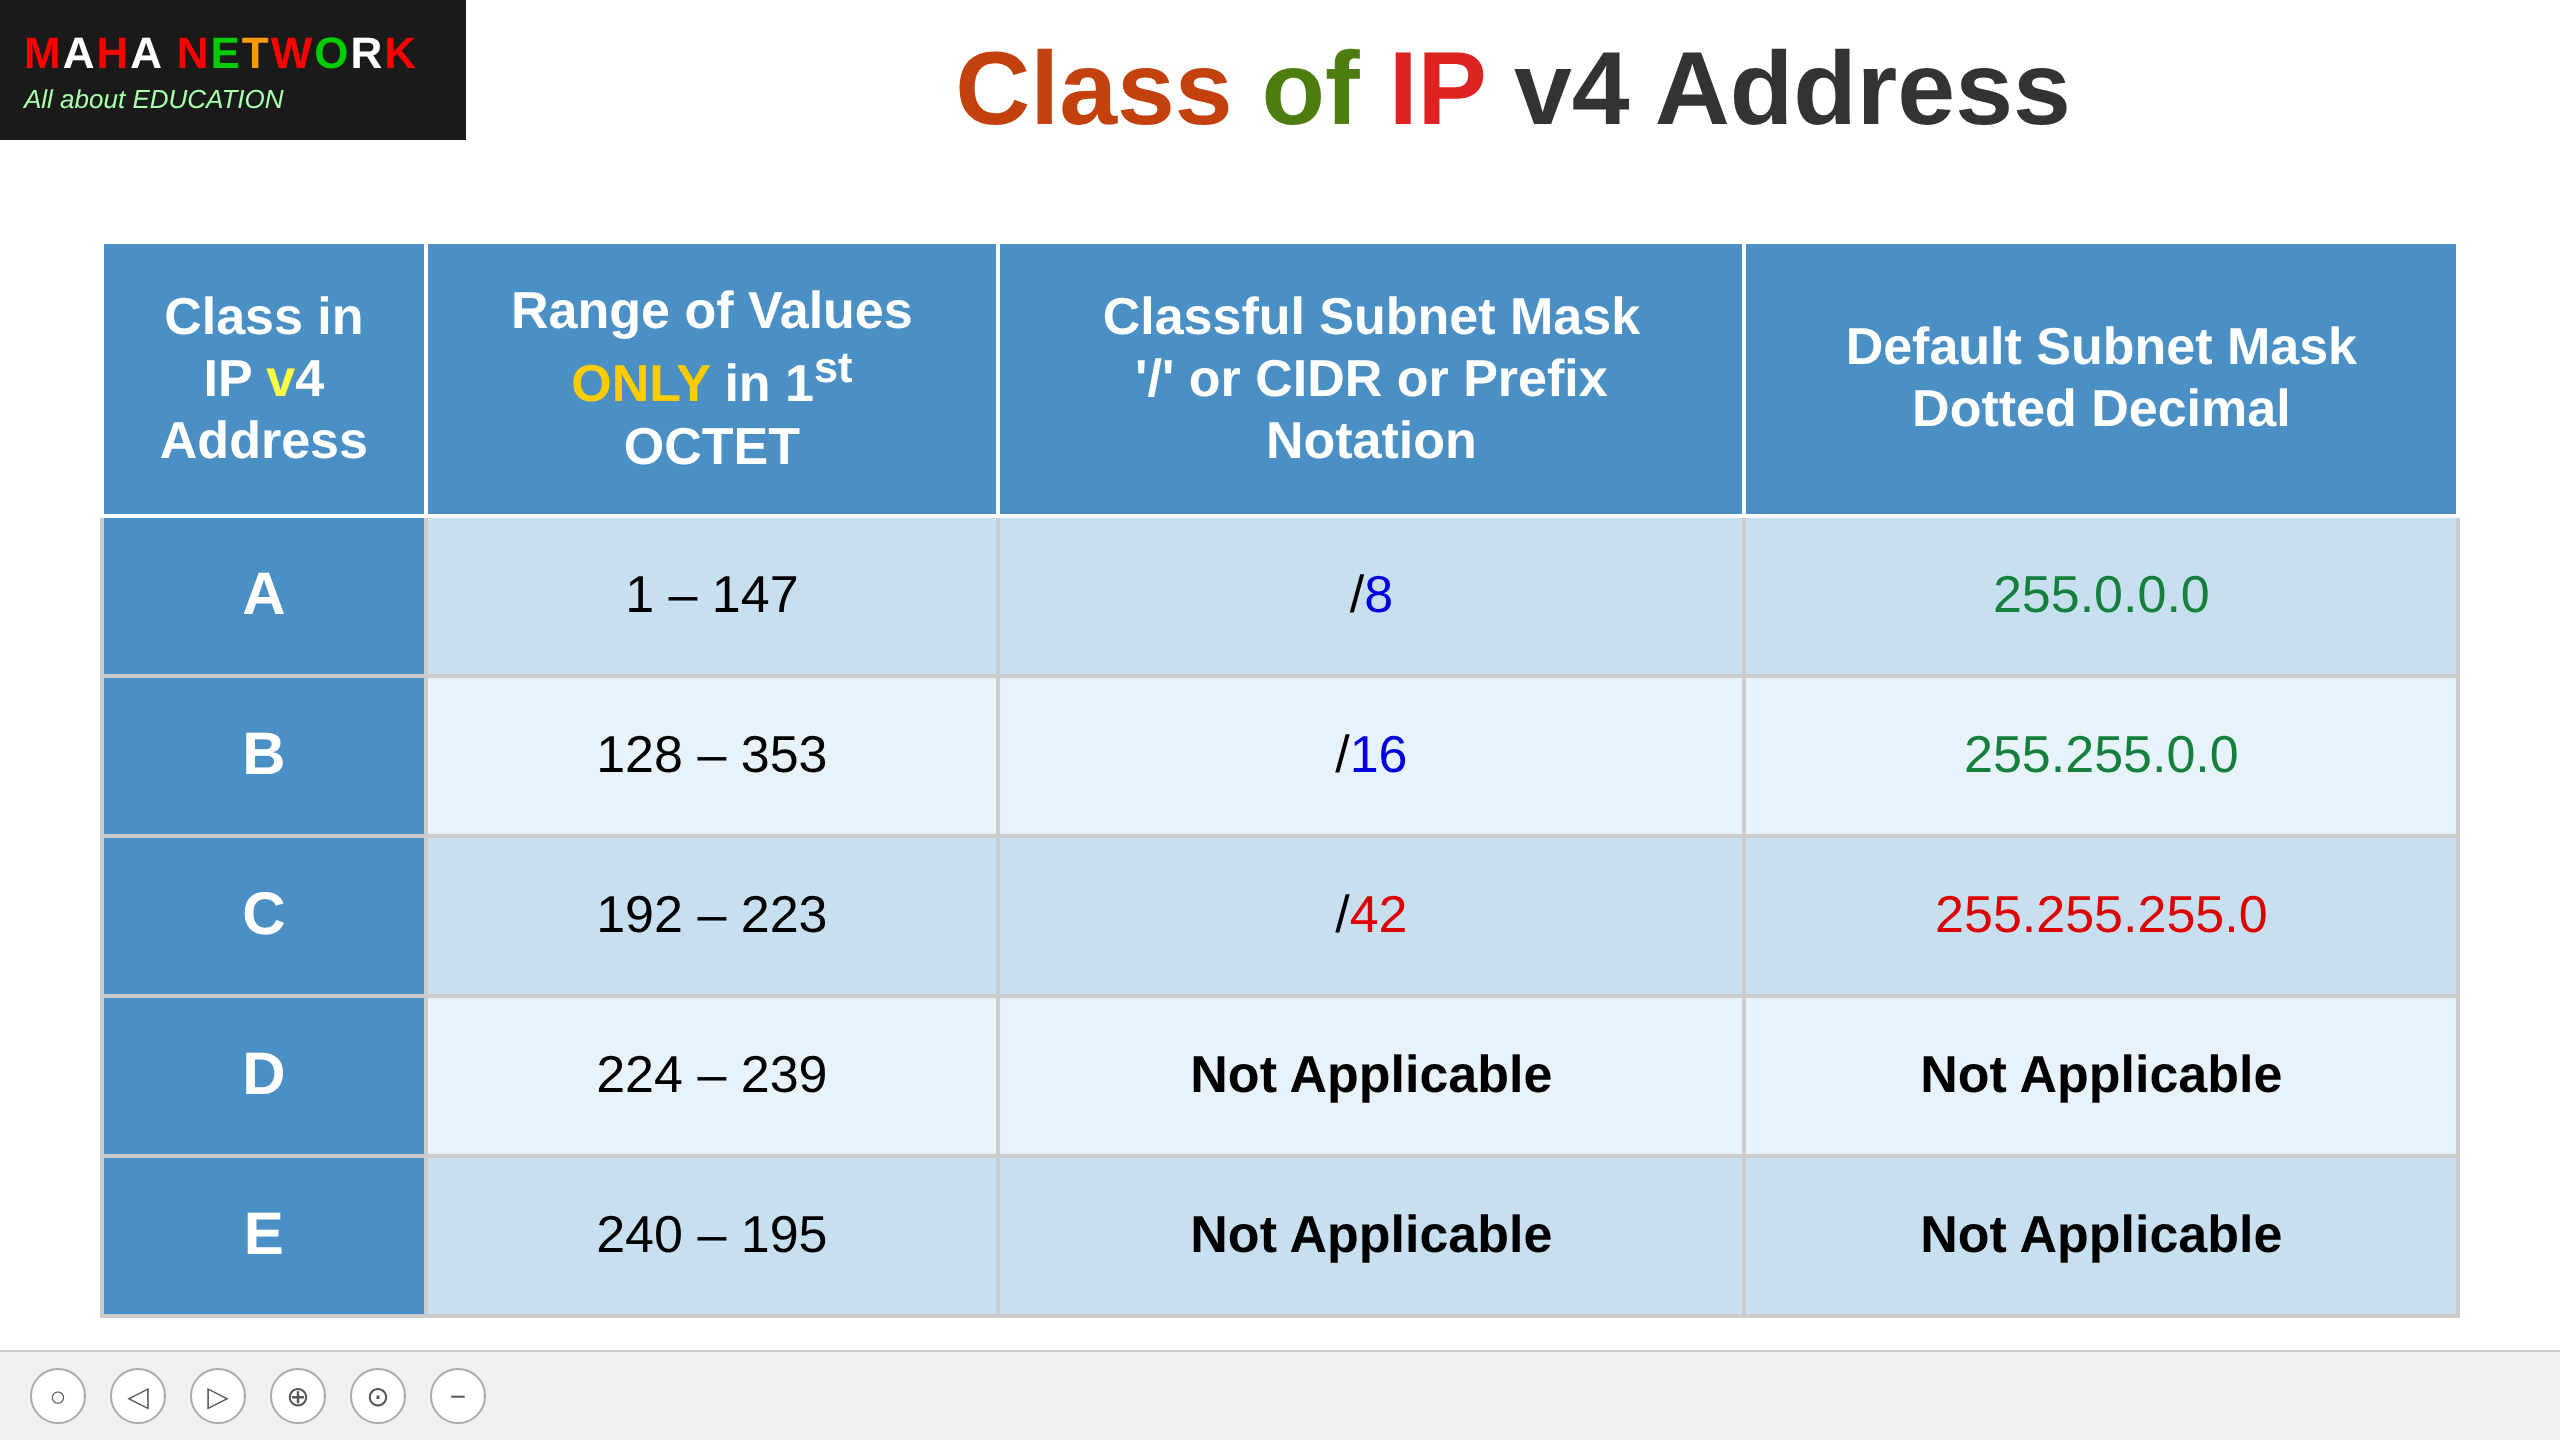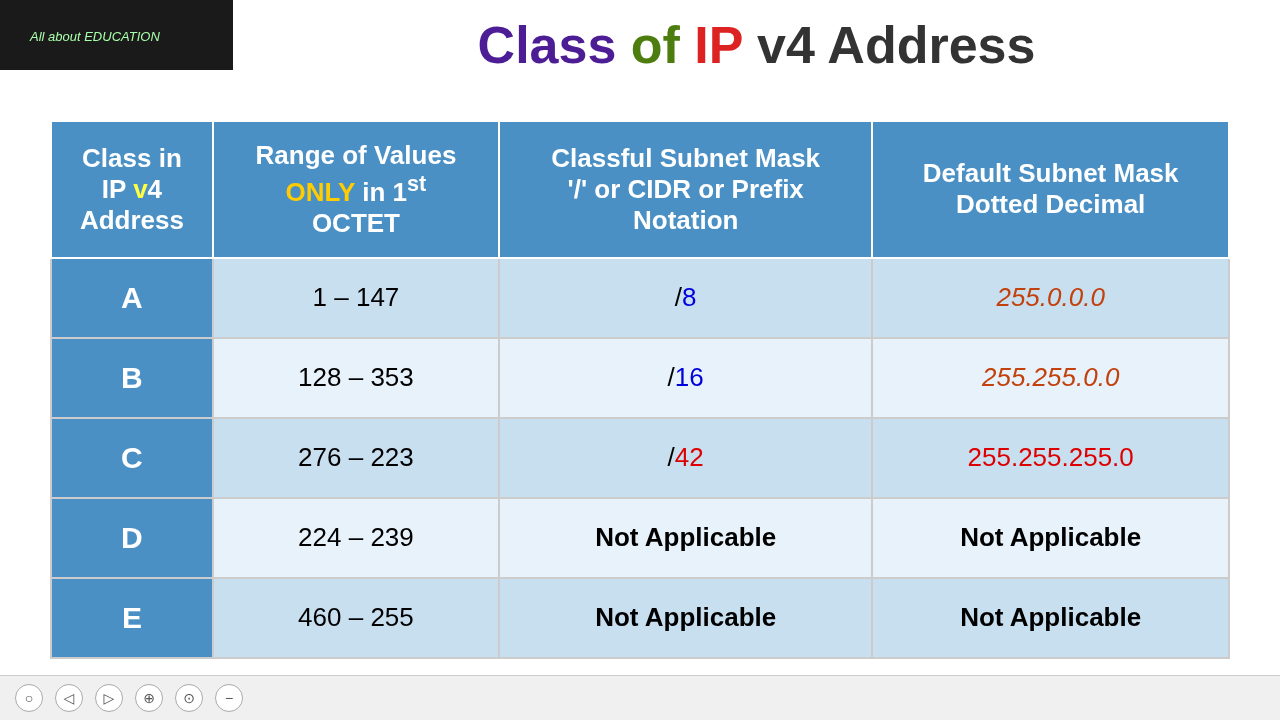--- a/index.html
+++ b/index.html
@@ -40,21 +40,20 @@
     #logo .brand-name .t { color: #ff9900; }
     #logo .brand-name .w { color: #ff0000; }
     #logo .brand-name .o { color: #00cc00; }
     #logo .brand-name .r { color: #ffffff; }
     #logo .brand-name .k { color: #ff0000; }
     #logo .tagline {
       font-size: 13px;
       color: #aaffaa;
       font-style: italic;
       margin-top: 2px;
-      margin-left: 18px;
     }
 
     
     #page-title {
       position: absolute;
       top: 10px;
       left: 233px;
       right: 0;
       text-align: center;
       font-size: 52px;
@@ -105,21 +104,21 @@
     }
 
     
     tbody tr td:first-child {
       background: #4a90c4;
       color: #ffffff;
       font-weight: bold;
       font-size: 30px;
     }
 
-    .color-green { color: #c2410c; font-style: italic; }
+    .color-green { color: #15803d; }
     .color-red { color: #dd0000; }
     .color-blue { color: #0000dd; }
 
     
     #bottom-toolbar {
       position: absolute;
       bottom: 0;
       left: 0;
       right: 0;
       height: 45px;
@@ -141,25 +140,28 @@
       justify-content: center;
       font-size: 14px;
       color: #555555;
       cursor: pointer;
     }
   </style>
 </head>
 <body>
 
 <div id="logo">
+  <div class="brand-name">
+    <span class="m">M</span><span class="a1">A</span><span class="h">H</span><span class="a2">A</span><span style="color:#ffffff"> </span><span class="n">N</span><span class="e">E</span><span class="t">T</span><span class="w">W</span><span class="o">O</span><span class="r">R</span><span class="k">K</span>
+  </div>
   <div class="tagline">All about EDUCATION</div>
 </div>
 
 <div id="page-title">
-  <span style="color:#4c1d95;">Class</span><span style="color:#4d7c0f;"> of </span><span style="color:#dd2222;">IP</span><span style="color:#333333;margin-top:23px;"> v4 Address</span>
+  <span style="color:#c2410c;">Class</span><span style="color:#4d7c0f;"> of </span><span style="color:#dd2222;">IP</span><span style="color:#333333;margin-top:23px;"> v4 Address</span>
 </div>
 
 <div id="table-container">
   <table>
     <thead>
       <tr>
         <th>
           Class in<br>
           <span style="color:#ffffff;">IP </span><span style="color:#ffff44;">v</span><span style="color:#ffffff;">4</span><br>
           Address
@@ -188,33 +190,33 @@
         <td><span class="color-green">255.0.0.0</span></td>
       </tr>
       <tr>
         <td>B</td>
         <td>128 – 353</td>
         <td>/<span class="color-blue">16</span></td>
         <td><span class="color-green">255.255.0.0</span></td>
       </tr>
       <tr>
         <td>C</td>
-        <td>276 – 223</td>
+        <td>192 – 223</td>
         <td>/<span class="color-red">42</span></td>
         <td><span class="color-red">255.255.255.0</span></td>
       </tr>
       <tr>
         <td>D</td>
         <td>224 – 239</td>
         <td><strong>Not Applicable</strong></td>
         <td><strong>Not Applicable</strong></td>
       </tr>
       <tr>
         <td>E</td>
-        <td>460 – 255</td>
+        <td>240 – 195</td>
         <td><strong>Not Applicable</strong></td>
         <td><strong>Not Applicable</strong></td>
       </tr>
     </tbody>
   </table>
 </div>
 
 <div id="bottom-toolbar">
   <div class="toolbar-btn">○</div>
   <div class="toolbar-btn">◁</div>

